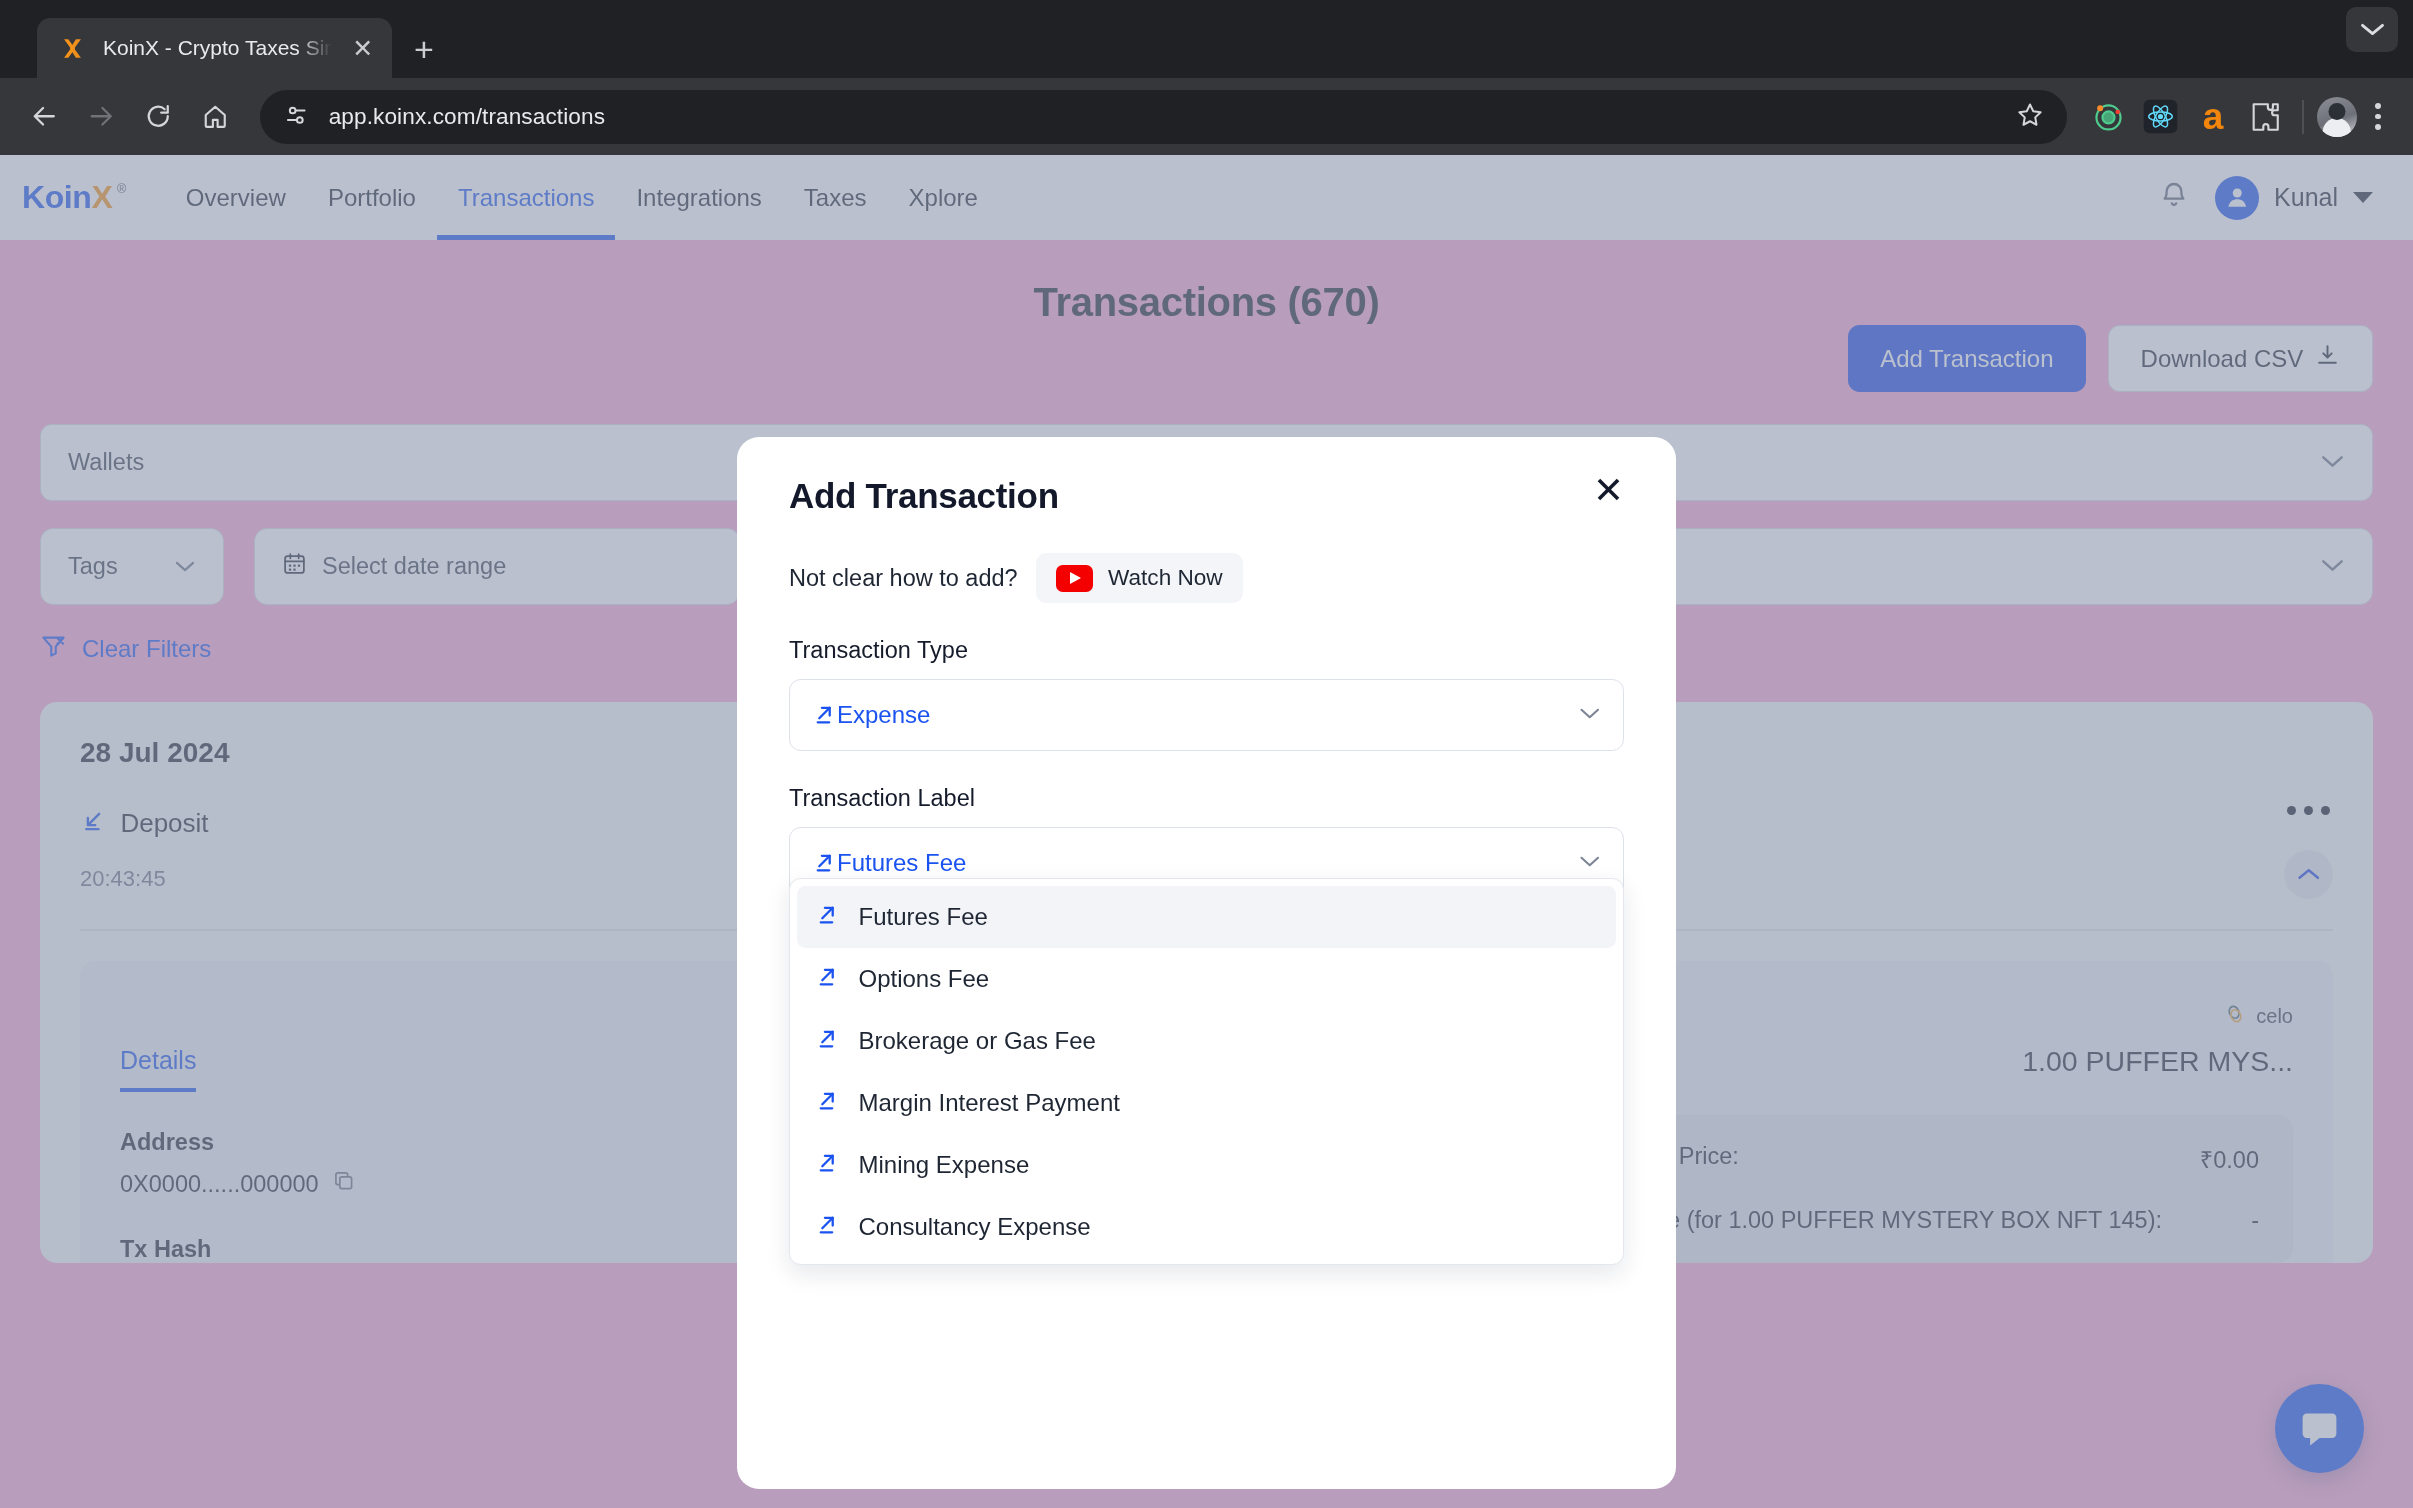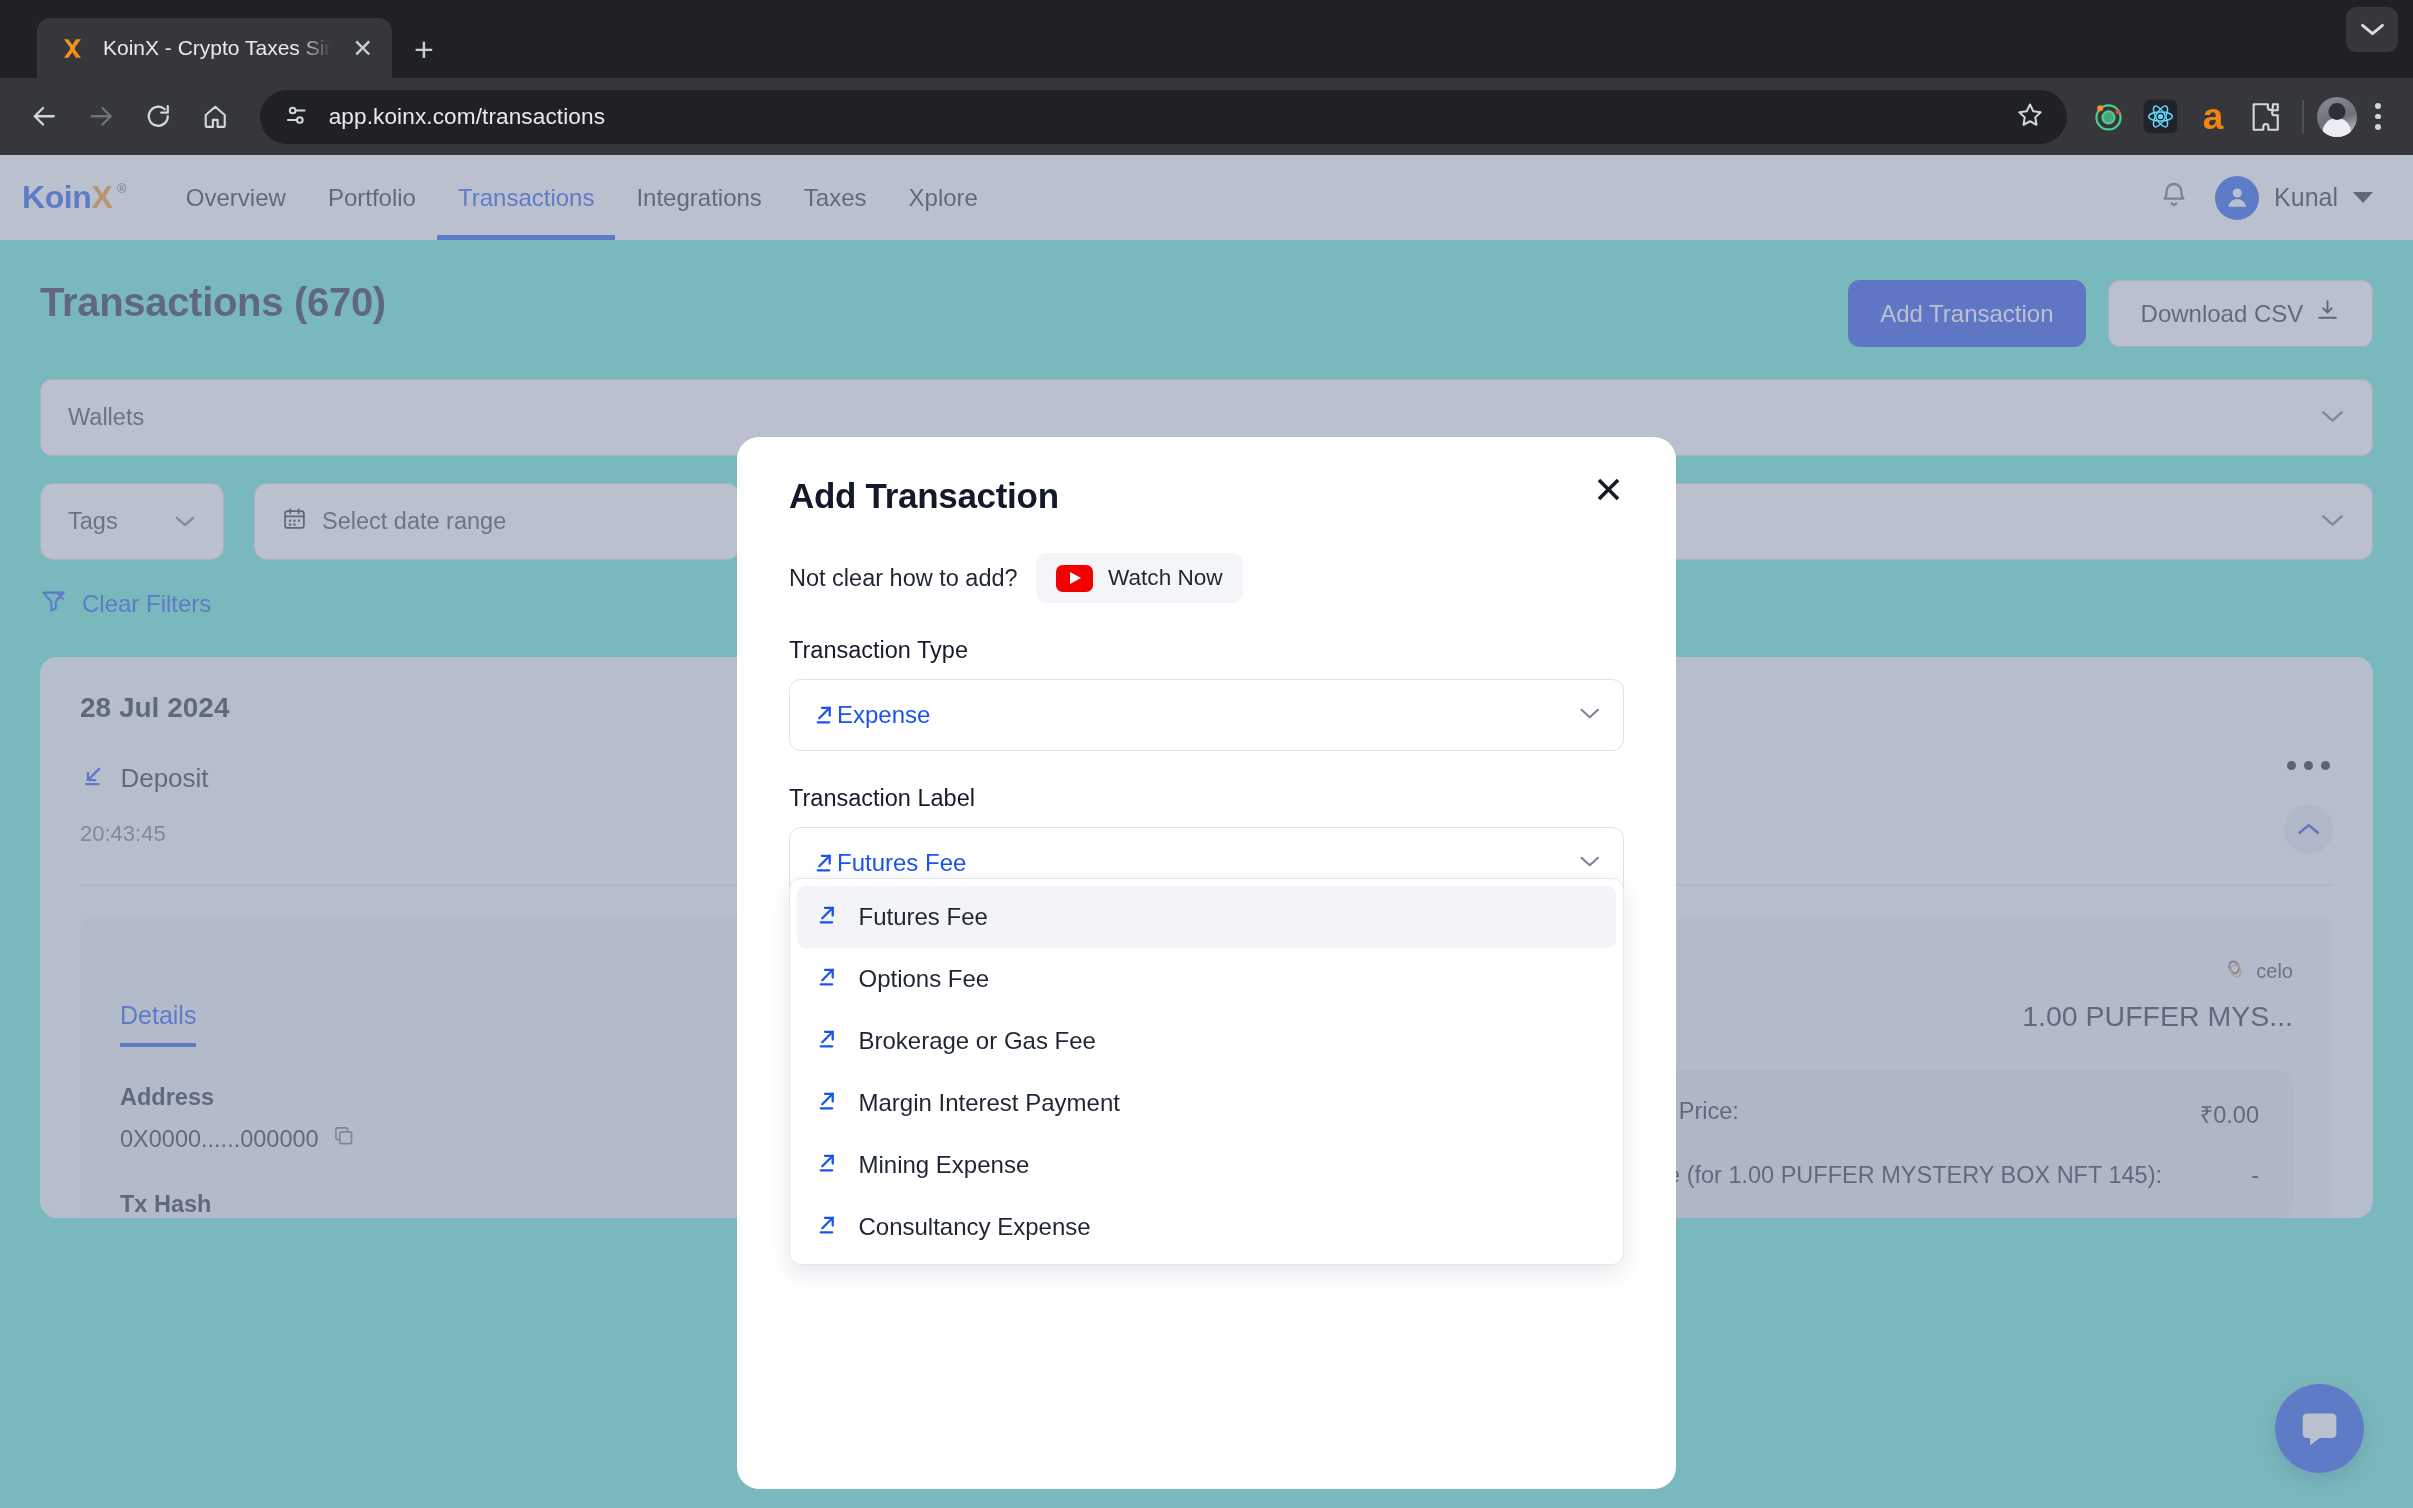--- a/index.html
+++ b/index.html
@@ -55,21 +55,21 @@
     width:28.5px; height:25px; border-radius:15px 15px 0 0; background:#eceef1;
   }
   .avatar-browser::before{
     content:""; position:absolute; left:50%; top:16%; transform:translateX(-50%);
     width:17px; height:17px; border-radius:50%; background:#2b2f36; z-index:1;
   }
   .kebab { display:flex; flex-direction:column; gap:5px; padding: 0 13.4px; cursor:pointer; }
   .kebab i { width:5.9px; height:5.9px; border-radius:50%; background:#d3d6da; display:block; }
 
   
-  .page { position: relative; width: 2413px; height: 1353px; background: #5eead4; overflow: hidden; }
+  .page { position: relative; width: 2413px; height: 1353px; background: #f9a8d4; overflow: hidden; }
   .page-inner { position:absolute; inset:0; }
 
   .navbar {
     height: 85px; background: #ffffff; display: flex; align-items: center;
     padding: 0 40px 0 22px; gap: 0; position: relative;
   }
   .logo { font-size: 32px; font-weight: 700; color: #1a53f0; letter-spacing: -0.4px; margin-right: 39px; position:relative; padding-right:13.4px;}
   .logo .x { color: #f7931a; }
   .logo sup { font-size: 12.6px; font-weight: 400; position:absolute; top:3.4px; right:0; color:#555b6b; }
   .nav-links { display: flex; align-items: center; gap: 0; height: 100%; }
@@ -82,21 +82,21 @@
     content: ""; position: absolute; left: 0; right: 0; bottom: 0; height: 5px; background: #1a53f0;
   }
   .nav-right { margin-left: auto; display: flex; align-items: center; gap: 25px; }
   .bell { cursor: pointer; }
   .user-chip { display: flex; align-items: center; gap: 15px; cursor: pointer; }
   .user-avatar { width: 44px; height: 44px; border-radius: 50%; background: #1a53f0; display:flex;align-items:center;justify-content:center; }
   .user-name { font-size: 25px; color: #1f2633; }
   .caret-down { width:0;height:0;border-left:10px solid transparent;border-right:10px solid transparent;border-top:11px solid #1f2633; }
 
   .content { padding: 0 40px; position: relative; }
-  .page-title-row { display: flex; align-items: flex-start; padding-top: 40px; }
+  .page-title-row { display: flex; align-items: center; padding-top: 40px; flex-direction: column; }
   .page-title { font-size: 40px; font-weight: 700; color: #1f2633; letter-spacing: -0.3px; }
   .page-actions { margin-left: auto; display: flex; gap: 22px; }
   .btn {
     height: 67px; border-radius: 11.7px; display:flex; align-items:center; justify-content:center;
     padding: 0 32px; font-size: 24px; cursor: pointer; gap: 11.7px; white-space: nowrap;
   }
   .btn-primary { background: #1a47e8; color: #fff; }
   .btn-secondary { background: #fff; color: #1f2633; border: 1.7px solid #d6dae3; }
 
   .filters { margin-top: 32px; }

